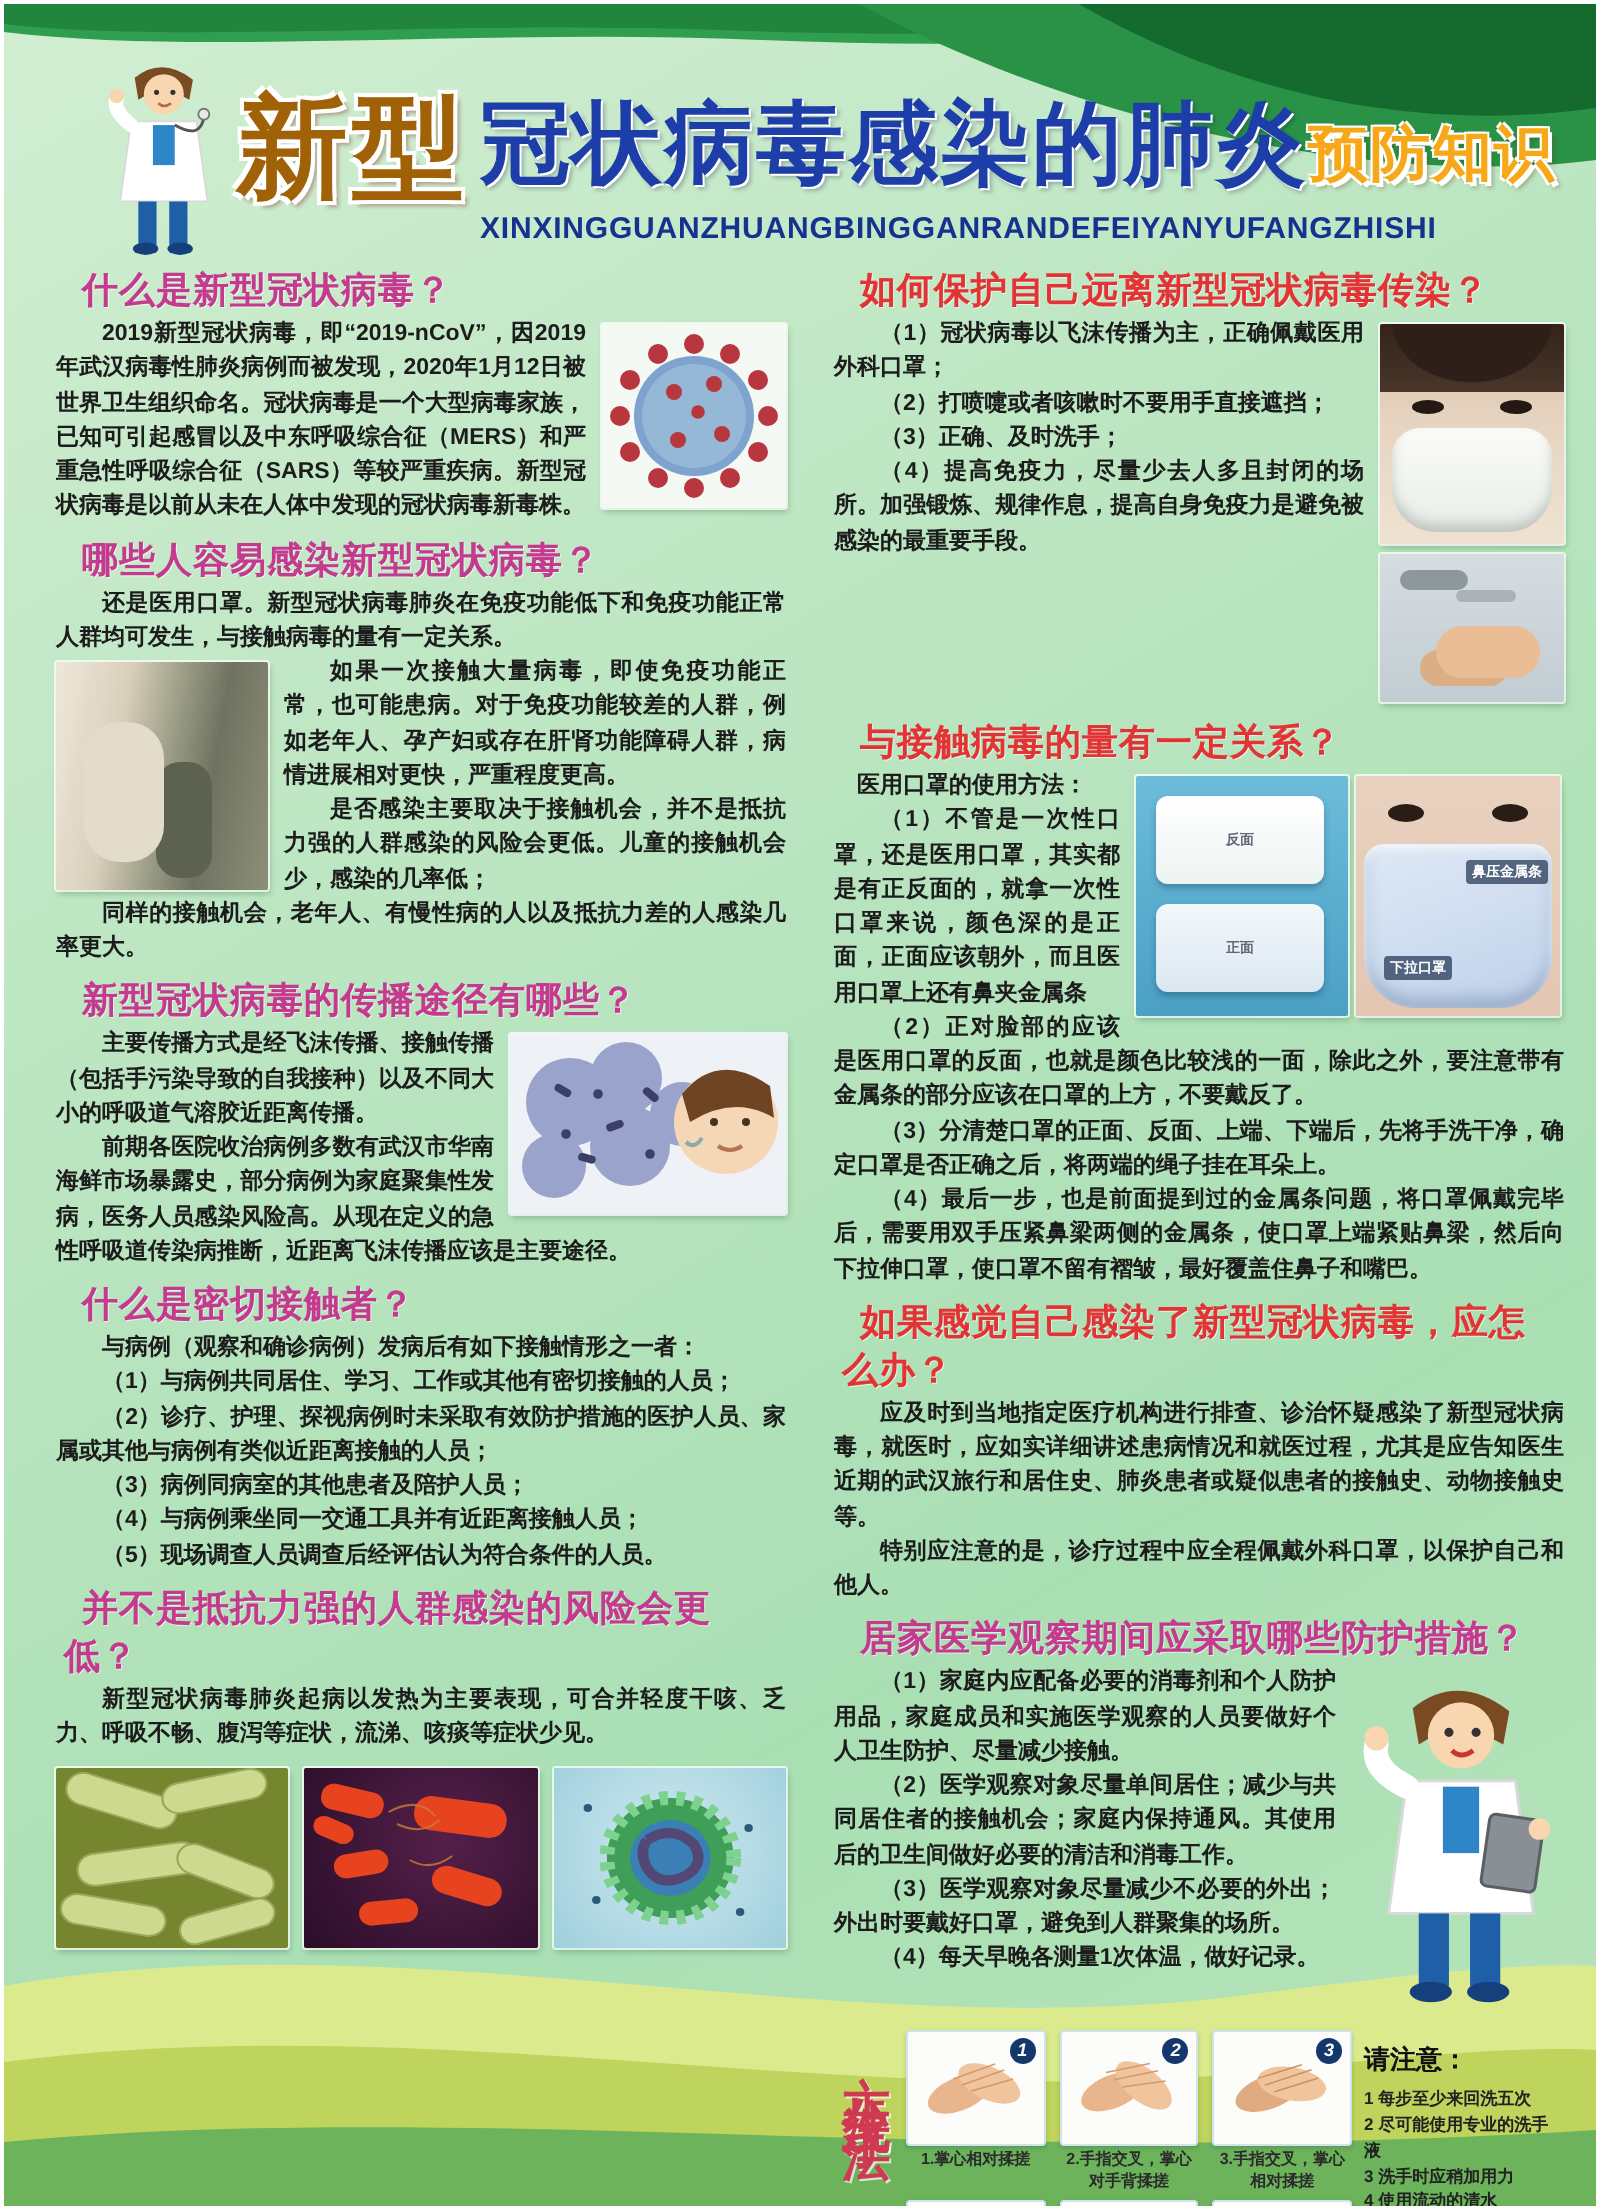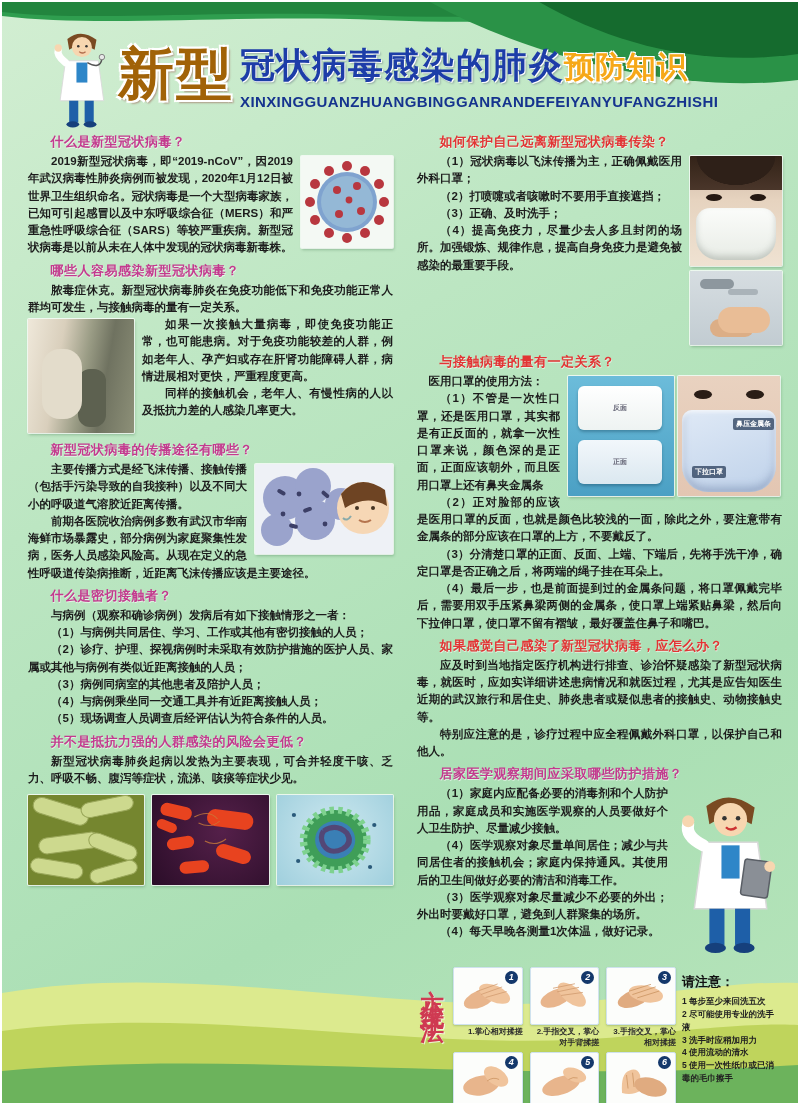--- a/index.html
+++ b/index.html
@@ -15,33 +15,33 @@
   header{position:relative;height:124px;z-index:3;}
   .doctor-wrap{position:absolute;left:46px;top:26px;width:66px;height:100px;}
   .titles{position:absolute;left:116px;top:30px;display:flex;align-items:flex-start;}
   .t-red{
     font-size:56px;font-weight:700;color:#a16207;line-height:84px;letter-spacing:2px;
     text-shadow:-2px -2px 0 #fff,2px -2px 0 #fff,-2px 2px 0 #fff,2px 2px 0 #fff,3px 3px 2px rgba(120,0,0,.35);
   }
   .t-right{margin-left:6px;padding-top:10px;}
   .t-line{white-space:nowrap;}
   .t-blue{
-    font-size:35px;font-weight:900;color:#1d3da8;letter-spacing:1px;
+    font-size:45px;font-weight:900;color:#1d3da8;letter-spacing:1px;
     text-shadow:1px 1px 0 #fff,2px 2px 2px rgba(0,0,60,.25);
   }
   .t-orange{
     font-size:30px;font-weight:900;color:#f6a818;letter-spacing:1px;
     text-shadow:-1px -1px 0 #fff,1px -1px 0 #fff,-1px 1px 0 #fff,2px 2px 0 #fff,3px 3px 2px rgba(90,50,0,.3);
   }
   .pinyin{font-size:15px;font-weight:800;color:#15338e;letter-spacing:.4px;margin-top:4px;}
   
   .columns{display:flex;gap:24px;padding:2px 16px 0 26px;position:relative;z-index:2;}
   .col{flex:1;min-width:0;}
   section::after{content:"";display:block;clear:both;}
-  h3{margin:5px 16px 2px;font-size:13px;font-weight:800;text-indent:.5em;letter-spacing:.5px;}
+  h3{margin:5px 4px 2px;font-size:18px;font-weight:800;text-indent:.5em;letter-spacing:.5px;}
   .hd-m{color:#c33a8e;text-shadow:.5px .5px 0 rgba(255,255,255,.6);}
   .hd-r{color:#e23434;text-shadow:.5px .5px 0 rgba(255,255,255,.6);}
   p{margin:0;text-indent:2em;text-align:justify;color:#1c1c1c;font-weight:600;font-size:11.5px;line-height:1.5;}
   .ph{box-shadow:0 0 0 1px rgba(255,255,255,.75),1px 2px 3px rgba(0,60,20,.25);border-radius:1px;overflow:hidden;position:relative;}
   .f-r{float:right;margin:3px 0 3px 8px;}
   .f-l{float:left;margin:3px 8px 3px 0;}
   
   .img-virus{width:92px;height:92px;background:#f4f9f4;}
   .img-elderly{width:106px;height:114px;background:
       linear-gradient(100deg,#efe8da 0%,#d9cfbc 30%,#9a9c85 52%,#6f7260 70%,#8d9078 100%);}
@@ -72,21 +72,21 @@
   .microbes .ph{flex:1;height:90px;}
   .mic-a{background:#75862f;}
   .mic-b{background:radial-gradient(circle at 60% 40%,#55204a,#2a0d28);}
   .mic-c{background:radial-gradient(circle at 50% 45%,#cfe9f0,#9fcfdd);}
   
   .handwash{margin-top:8px;display:grid;grid-template-columns:30px 1fr 100px;gap:6px;position:relative;z-index:2;}
   .hw-title{writing-mode:vertical-rl;text-orientation:upright;font-size:24px;font-weight:900;color:#cf3a52;letter-spacing:7px;line-height:30px;padding-top:4px;text-shadow:1px 1px 0 rgba(255,255,255,.7);}
   .hw-grid{display:grid;grid-template-columns:repeat(3,1fr);gap:4px 7px;}
   .step-card{background:#fcfdfb;border:1px solid #cfe2ee;height:56px;position:relative;border-radius:2px;box-shadow:0 1px 2px rgba(0,50,20,.2);}
   .badge{position:absolute;top:3px;right:4px;width:13px;height:13px;border-radius:50%;background:#14386b;color:#fff;font-size:9px;line-height:13px;text-align:center;font-style:italic;font-weight:700;}
-  .cap{font-size:8px;line-height:1.3;text-align:right;color:#2b2b2b;margin-top:2px;font-weight:700;min-height:20px;}
+  .cap{font-size:8px;line-height:1.3;text-align:center;color:#2b2b2b;margin-top:2px;font-weight:700;min-height:20px;}
   .hw-notice{padding-top:6px;}
   .hw-notice .nt{font-size:13px;font-weight:900;color:#111;margin-bottom:4px;}
   .hw-notice .ni{font-size:8.5px;font-weight:700;color:#222;line-height:1.5;}
   .steps-svg{width:100%;height:100%;display:block;}
 </style>
 </head>
 <body>
 
 <svg class="topdeco" viewBox="0 0 800 130" preserveAspectRatio="none">
   <path d="M0,0 L800,0 L800,6 C640,14 520,24 380,18 C240,12 100,26 0,14 Z" fill="#2f9e4f"></path>
@@ -161,23 +161,24 @@
             <circle cx="38" cy="58" r="4"></circle>
               <circle cx="48" cy="44" r="3.4"></circle>
           </g>
         </svg>
       </div>
       <p>2019新型冠状病毒，即“2019-nCoV”，因2019年武汉病毒性肺炎病例而被发现，2020年1月12日被世界卫生组织命名。冠状病毒是一个大型病毒家族，已知可引起感冒以及中东呼吸综合征（MERS）和严重急性呼吸综合征（SARS）等较严重疾病。新型冠状病毒是以前从未在人体中发现的冠状病毒新毒株。</p>
     </section>
 
     <section>
       <h3 class="hd-m">哪些人容易感染新型冠状病毒？</h3>
-      <p>脓毒症休克。新型冠状病毒肺炎在免疫功能低下和免疫功能正常人群均可发生，与接触病毒的量有一定关系。</p>
+      <p>还是医用口罩。新型冠状病毒肺炎在免疫功能低下和免疫功能正常人群均可发生，与接触病毒的量有一定关系。</p>
       <div class="ph f-l img-elderly"></div>
       <p>如果一次接触大量病毒，即使免疫功能正常，也可能患病。对于免疫功能较差的人群，例如老年人、孕产妇或存在肝肾功能障碍人群，病情进展相对更快，严重程度更高。</p>
+      <p>是否感染主要取决于接触机会，并不是抵抗力强的人群感染的风险会更低。儿童的接触机会少，感染的几率低；</p>
       <p>同样的接触机会，老年人、有慢性病的人以及抵抗力差的人感染几率更大。</p>
     </section>
 
     <section>
       <h3 class="hd-m">新型冠状病毒的传播途径有哪些？</h3>
       <div class="ph f-r img-sneeze">
         <svg width="138" height="90" viewBox="0 0 138 90">
           <g fill="#9aa3cc">
             <circle cx="30" cy="34" r="22"></circle>
               <circle cx="58" cy="22" r="18"></circle>
@@ -337,21 +338,21 @@
           <circle cx="8" cy="22" r="4" fill="#f7d6b0"></circle>
           <rect x="44" y="48" width="18" height="24" rx="2" fill="#8a8f96" stroke="#5a5f66" transform="rotate(8 53 60)"></rect>
           <circle cx="62" cy="52" r="3.6" fill="#f7d6b0"></circle>
           <rect x="22" y="80" width="10" height="24" fill="#1e5fa8"></rect>
           <rect x="39" y="80" width="10" height="24" fill="#1e5fa8"></rect>
           <ellipse cx="26" cy="106" rx="7" ry="3.4" fill="#16407c"></ellipse>
           <ellipse cx="45" cy="106" rx="7" ry="3.4" fill="#16407c"></ellipse>
         </svg>
       </div>
       <p>（1）家庭内应配备必要的消毒剂和个人防护用品，家庭成员和实施医学观察的人员要做好个人卫生防护、尽量减少接触。</p>
-      <p>（4）医学观察对象尽量单间居住；减少与共同居住者的接触机会；家庭内保持通风。其使用后的卫生间做好必要的清洁和消毒工作。</p>
+      <p>（2）医学观察对象尽量单间居住；减少与共同居住者的接触机会；家庭内保持通风。其使用后的卫生间做好必要的清洁和消毒工作。</p>
       <p>（3）医学观察对象尽量减少不必要的外出；外出时要戴好口罩，避免到人群聚集的场所。</p>
       <p>（4）每天早晚各测量1次体温，做好记录。</p>
     </section>
 
     <div class="handwash">
       <div class="hw-title">六步洗手法</div>
       <div class="hw-grid">
         <div class="step">
           <div class="step-card">
             <svg class="steps-svg" viewBox="0 0 90 56">

